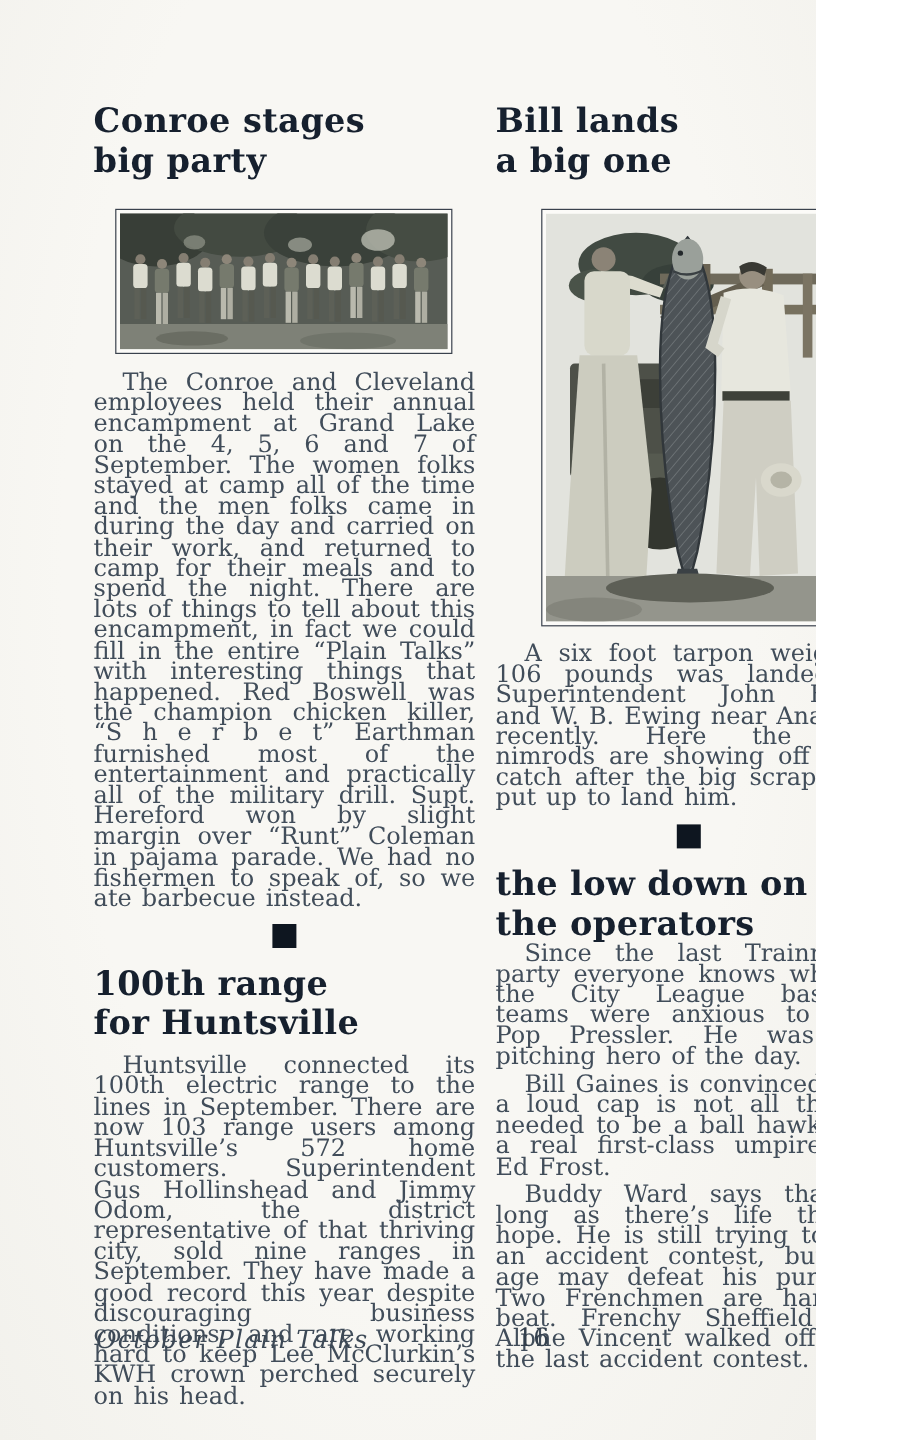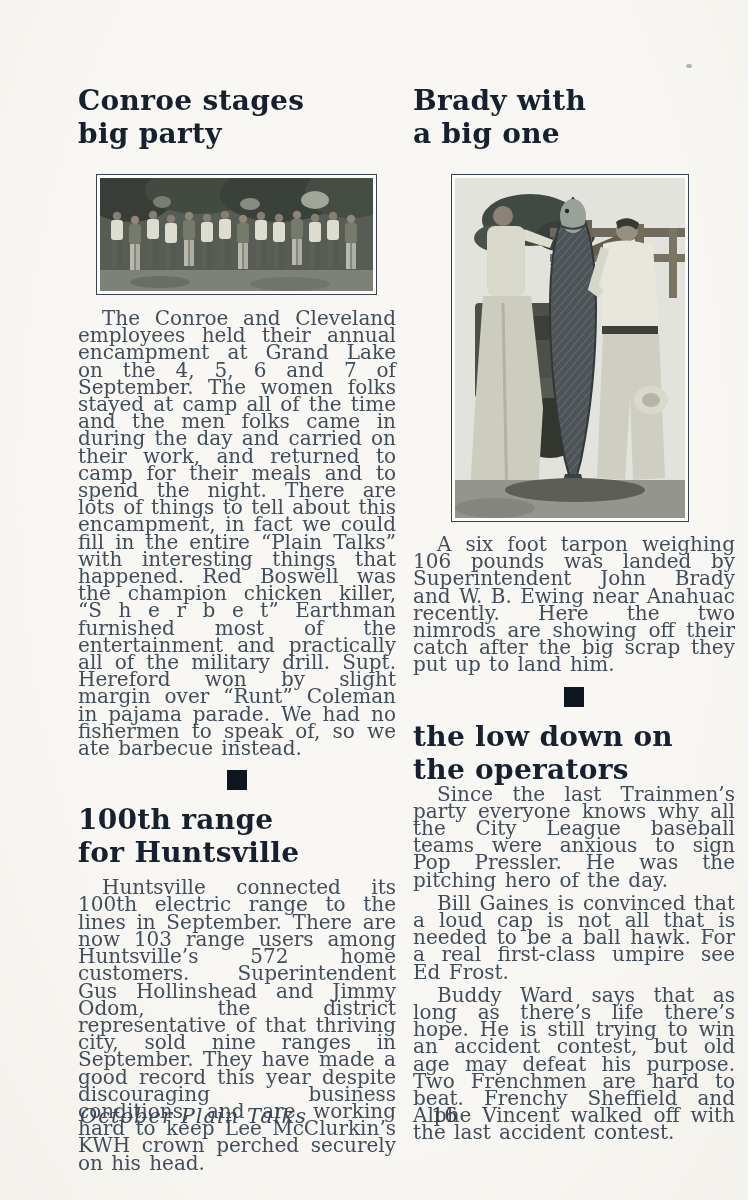--- a/index.html
+++ b/index.html
@@ -1,18 +1,18 @@
 <!DOCTYPE html>
 <html><head>
 <meta charset="utf-8">
 <style>
   html,body { margin:0; padding:0; }
   .page {
     position: relative;
-    width: 748px;
+    width: 680px;
     height: 1200px;
     background: #f6f5f1;
     background-image: radial-gradient(ellipse at 50% 40%, #f8f7f3 60%, #f2f1ec 100%);
     overflow: hidden;
     font-family: "DejaVu Serif", "Liberation Serif", serif;
   }
   .col { position: absolute; top: 84px; }
   .col-left  { left: 78px;  width: 318px; }
   .col-right { left: 413px; width: 322px; }
 
@@ -149,21 +149,21 @@
         <span style="display:block">for Huntsville</span>
       </h2>
       <p class="body-para" style="margin-top:10px">Huntsville connected its 100th electric range to the lines in September. There are now 103 range users among Huntsville’s 572 home customers. Superintendent Gus Hollinshead and Jimmy Odom, the district representative of that thriving city, sold nine ranges in September. They have made a good record this year despite discouraging business conditions, and are working hard to keep Lee McClurkin’s KWH crown perched securely on his head.</p>
     </div>
   </div>
 
   <div class="col col-right">
 
     <div>
       <h2 class="headline">
-        <span style="display:block">Brady with</span>
+        <span style="display:block">Bill lands</span>
         <span style="display:block">a big one</span>
       </h2>
 
       <div class="photo-frame frame-tarpon" role="img" aria-label="Two men beside a truck showing off a six foot tarpon hanging between them">
         <svg width="230" height="340" viewBox="0 0 230 340">
           <defs>
             <pattern id="scales" width="6" height="6" patternUnits="userSpaceOnUse" patternTransform="rotate(40)">
               <rect width="6" height="6" fill="#4d5357"></rect>
               <line x1="0" y1="0" x2="0" y2="6" stroke="#777e80" stroke-width="1.1"></line>
             </pattern>

